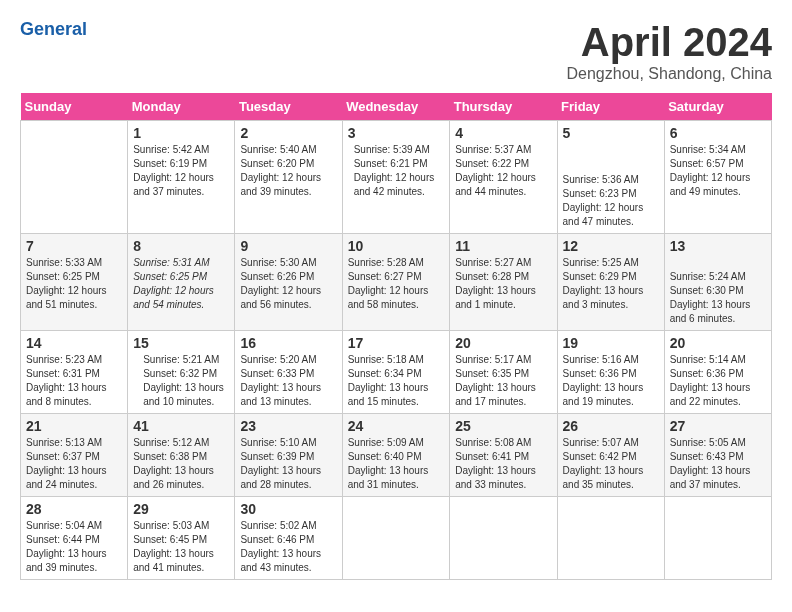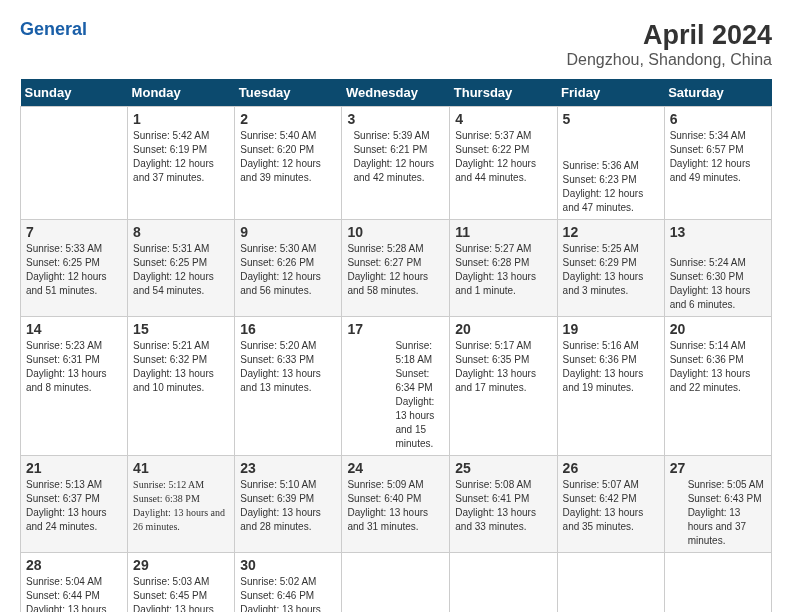--- a/index.html
+++ b/index.html
@@ -31,36 +31,36 @@
     }
     .logo-icon {
       width: 28px;
       height: 28px;
       margin-left: 4px;
     }
     .title-block {
       text-align: right;
     }
     .month-title {
-      font-size: 27px;
+      font-size: 40px;
       font-weight: bold;
       color: #333;
     }
     .location {
       font-size: 16px;
       color: #555;
       text-align: right;
     }
     table {
       width: 100%;
       border-collapse: collapse;
       font-size: 11px;
     }
     th {
-      background-color: #0c4a6e;
+      background-color: #ec4899;
       color: white;
       padding: 6px 4px;
       text-align: left;
       font-size: 13px;
       font-weight: bold;
     }
     td {
       border: 1px solid #ccc;
       vertical-align: top;
       padding: 4px 5px;
@@ -157,21 +157,21 @@
       </tr>
       <tr>
         <td>
           <div class="day-number">7</div>
           <div class="day-detail" style="white-space: pre-line;">Sunrise: 5:33 AM
 Sunset: 6:25 PM
 Daylight: 12 hours and 51 minutes.</div>
         </td>
         <td>
           <div class="day-number">8</div>
-          <div class="day-detail" style="white-space: pre-line;">Sunrise: 5:31 AM
+          <div class="day-detail" style="white-space: pre-line; font-style: italic;">Sunrise: 5:31 AM
 Sunset: 6:25 PM
 Daylight: 12 hours and 54 minutes.</div>
         </td>
         <td>
           <div class="day-number">9</div>
           <div class="day-detail" style="white-space: pre-line;">Sunrise: 5:30 AM
 Sunset: 6:26 PM
 Daylight: 12 hours and 56 minutes.</div>
         </td>
         <td>
@@ -201,33 +201,33 @@
       </tr>
       <tr>
         <td>
           <div class="day-number">14</div>
           <div class="day-detail" style="white-space: pre-line;">Sunrise: 5:23 AM
 Sunset: 6:31 PM
 Daylight: 13 hours and 8 minutes.</div>
         </td>
         <td>
           <div class="day-number">15</div>
-          <div class="day-detail" style="white-space: pre-line;">Sunrise: 5:21 AM
+          <div class="day-detail" style="white-space: pre-line; margin-left: 10px;">Sunrise: 5:21 AM
 Sunset: 6:32 PM
 Daylight: 13 hours and 10 minutes.</div>
         </td>
         <td>
           <div class="day-number">16</div>
           <div class="day-detail" style="white-space: pre-line;">Sunrise: 5:20 AM
 Sunset: 6:33 PM
 Daylight: 13 hours and 13 minutes.</div>
         </td>
         <td>
           <div class="day-number">17</div>
-          <div class="day-detail" style="white-space: pre-line; margin-left: 48px;">Sunrise: 5:18 AM
+          <div class="day-detail" style="white-space: pre-line;">Sunrise: 5:18 AM
 Sunset: 6:34 PM
 Daylight: 13 hours and 15 minutes.</div>
         </td>
         <td>
           <div class="day-number">20</div>
           <div class="day-detail" style="white-space: pre-line;">Sunrise: 5:17 AM
 Sunset: 6:35 PM
 Daylight: 13 hours and 17 minutes.</div>
         </td>
         <td>
@@ -245,21 +245,21 @@
       </tr>
       <tr>
         <td>
           <div class="day-number">21</div>
           <div class="day-detail" style="white-space: pre-line;">Sunrise: 5:13 AM
 Sunset: 6:37 PM
 Daylight: 13 hours and 24 minutes.</div>
         </td>
         <td>
           <div class="day-number">41</div>
-          <div class="day-detail" style="white-space: pre-line; font-family: Liberation Serif, serif;">Sunrise: 5:12 AM
+          <div class="day-detail" style="white-space: pre-line;">Sunrise: 5:12 AM
 Sunset: 6:38 PM
 Daylight: 13 hours and 26 minutes.</div>
         </td>
         <td>
           <div class="day-number">23</div>
           <div class="day-detail" style="white-space: pre-line;">Sunrise: 5:10 AM
 Sunset: 6:39 PM
 Daylight: 13 hours and 28 minutes.</div>
         </td>
         <td>
@@ -275,21 +275,21 @@
 Daylight: 13 hours and 33 minutes.</div>
         </td>
         <td>
           <div class="day-number">26</div>
           <div class="day-detail" style="white-space: pre-line;">Sunrise: 5:07 AM
 Sunset: 6:42 PM
 Daylight: 13 hours and 35 minutes.</div>
         </td>
         <td>
           <div class="day-number">27</div>
-          <div class="day-detail" style="white-space: pre-line; margin-left: 18px;">Sunrise: 5:05 AM
+          <div class="day-detail" style="white-space: pre-line;">Sunrise: 5:05 AM
 Sunset: 6:43 PM
 Daylight: 13 hours and 37 minutes.</div>
         </td>
       </tr>
       <tr>
         <td>
           <div class="day-number">28</div>
           <div class="day-detail" style="white-space: pre-line;">Sunrise: 5:04 AM
 Sunset: 6:44 PM
 Daylight: 13 hours and 39 minutes.</div>

